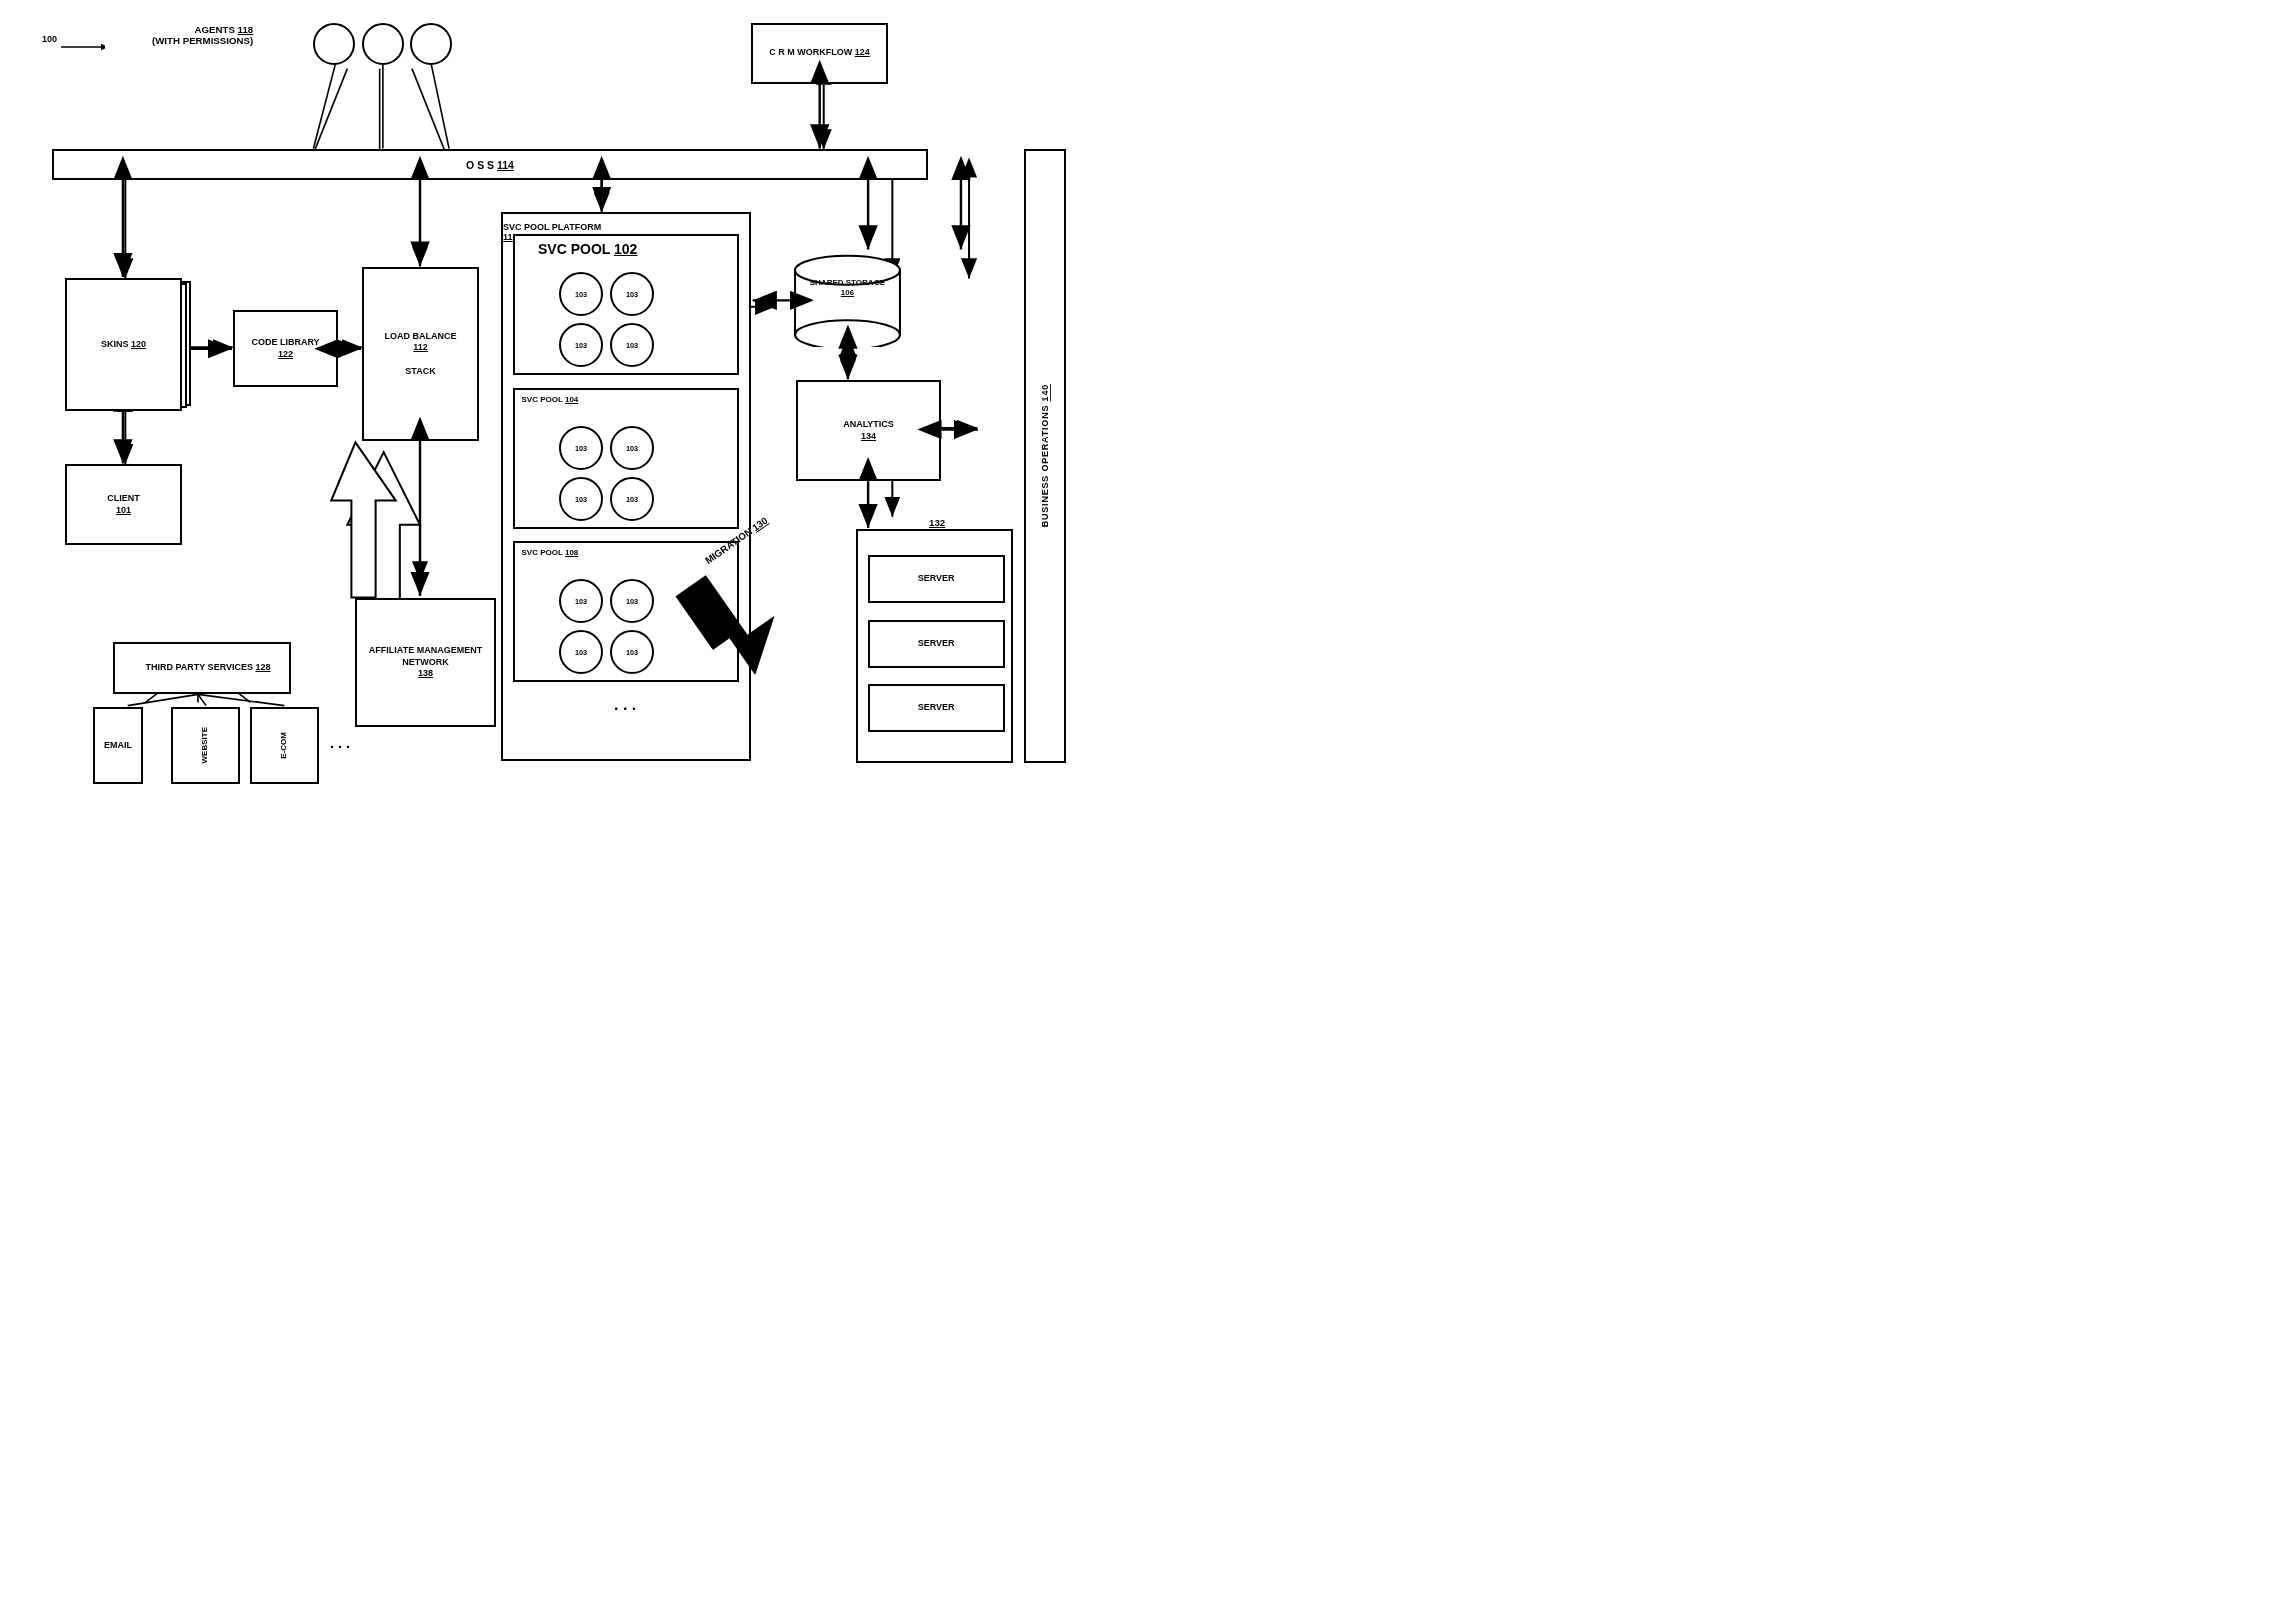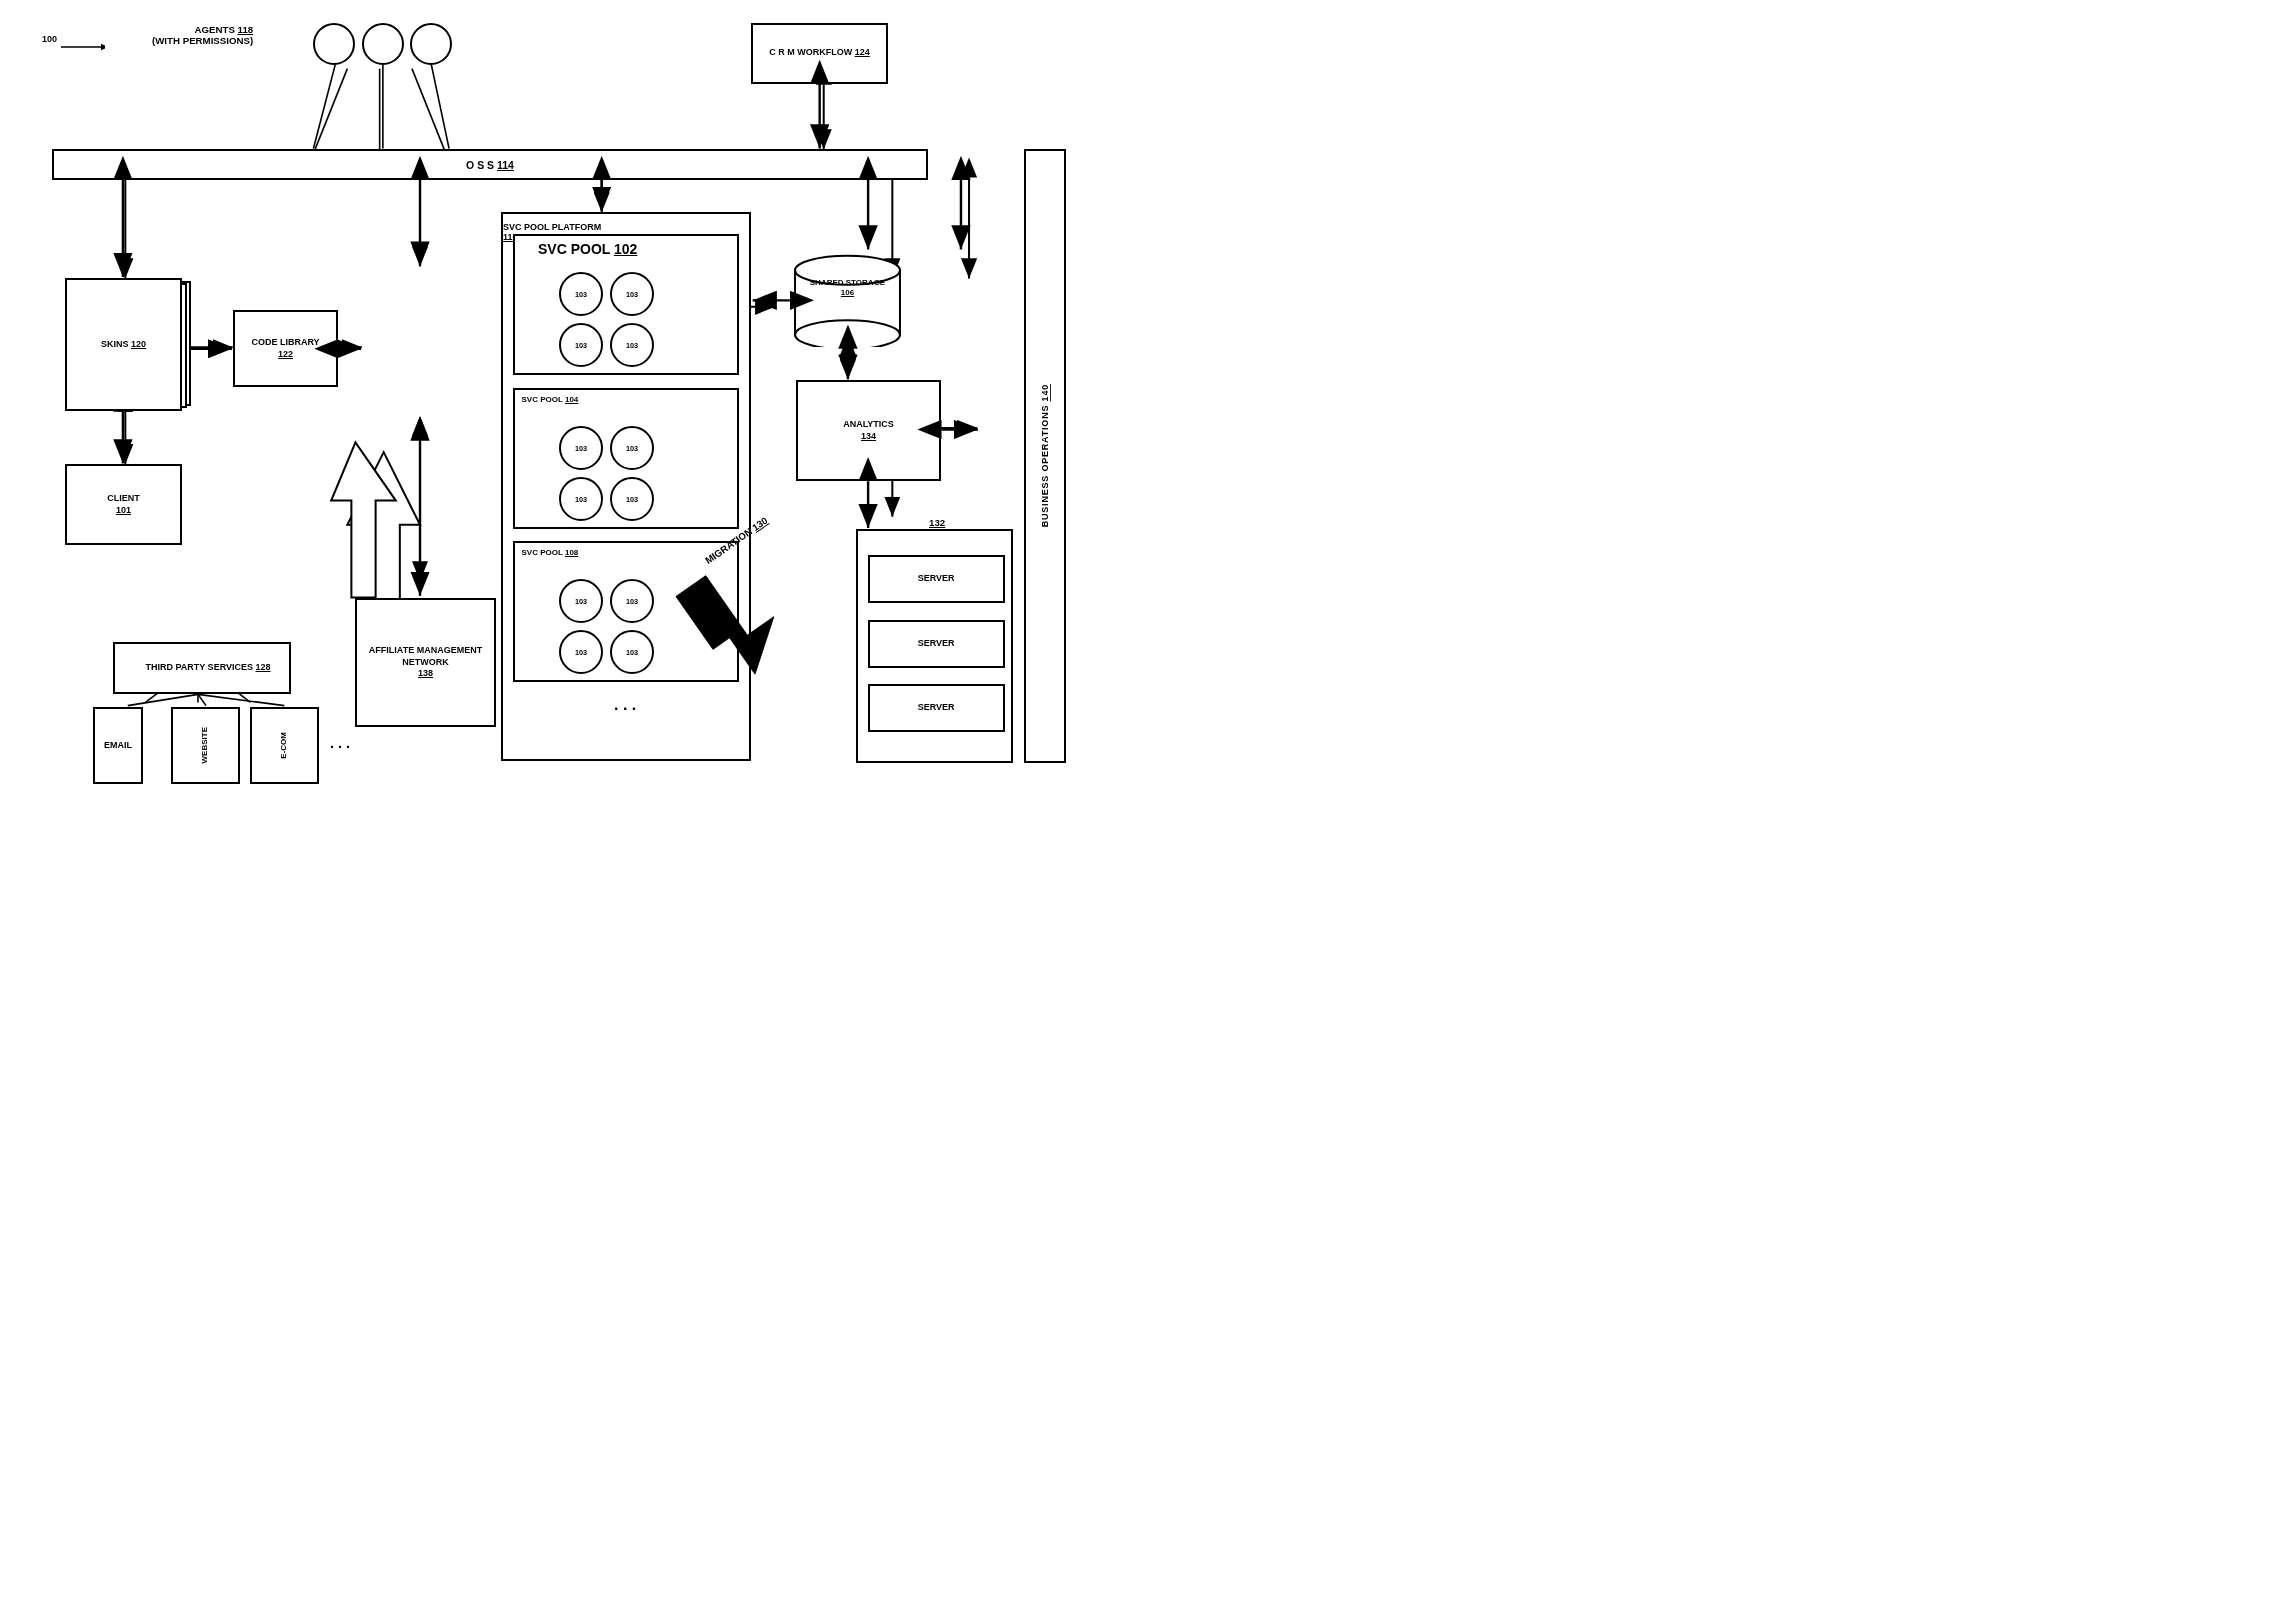--- a/index.html
+++ b/index.html
@@ -203,20 +203,28 @@
   </div>
 
   <div class="box" style="left:233px;top:310px;width:105px;height:77px;">
     <div class="box-label">
       <span>CODE
 LIBRARY</span><br>
       <span class="underline">122</span>
     </div>
   </div>
 
+  <div class="box" style="left:362px;top:267px;width:117px;height:174px;">
+    <div class="box-label">
+      <span>LOAD
+BALANCE</span><br>
+      <span class="underline">112</span><br><br>
+      <span>STACK</span>
+    </div>
+  </div>
 
   <div class="box" style="left:501px;top:212px;width:250px;height:549px;">
     <div class="label-only" style="position:absolute;top:8px;left:0;right:0;text-align:left;font-size:9px;font-weight:bold;">
       <span>SVC POOL PLATFORM</span><br>
       <span class="underline">110</span>
     </div>
   </div>
 
   <div class="box" style="left:513px;top:234px;width:226px;height:141px;">
     <div class="label-only" style="position:absolute;top:4.8px;left:23px;font-size:14px;font-weight:bold;">

